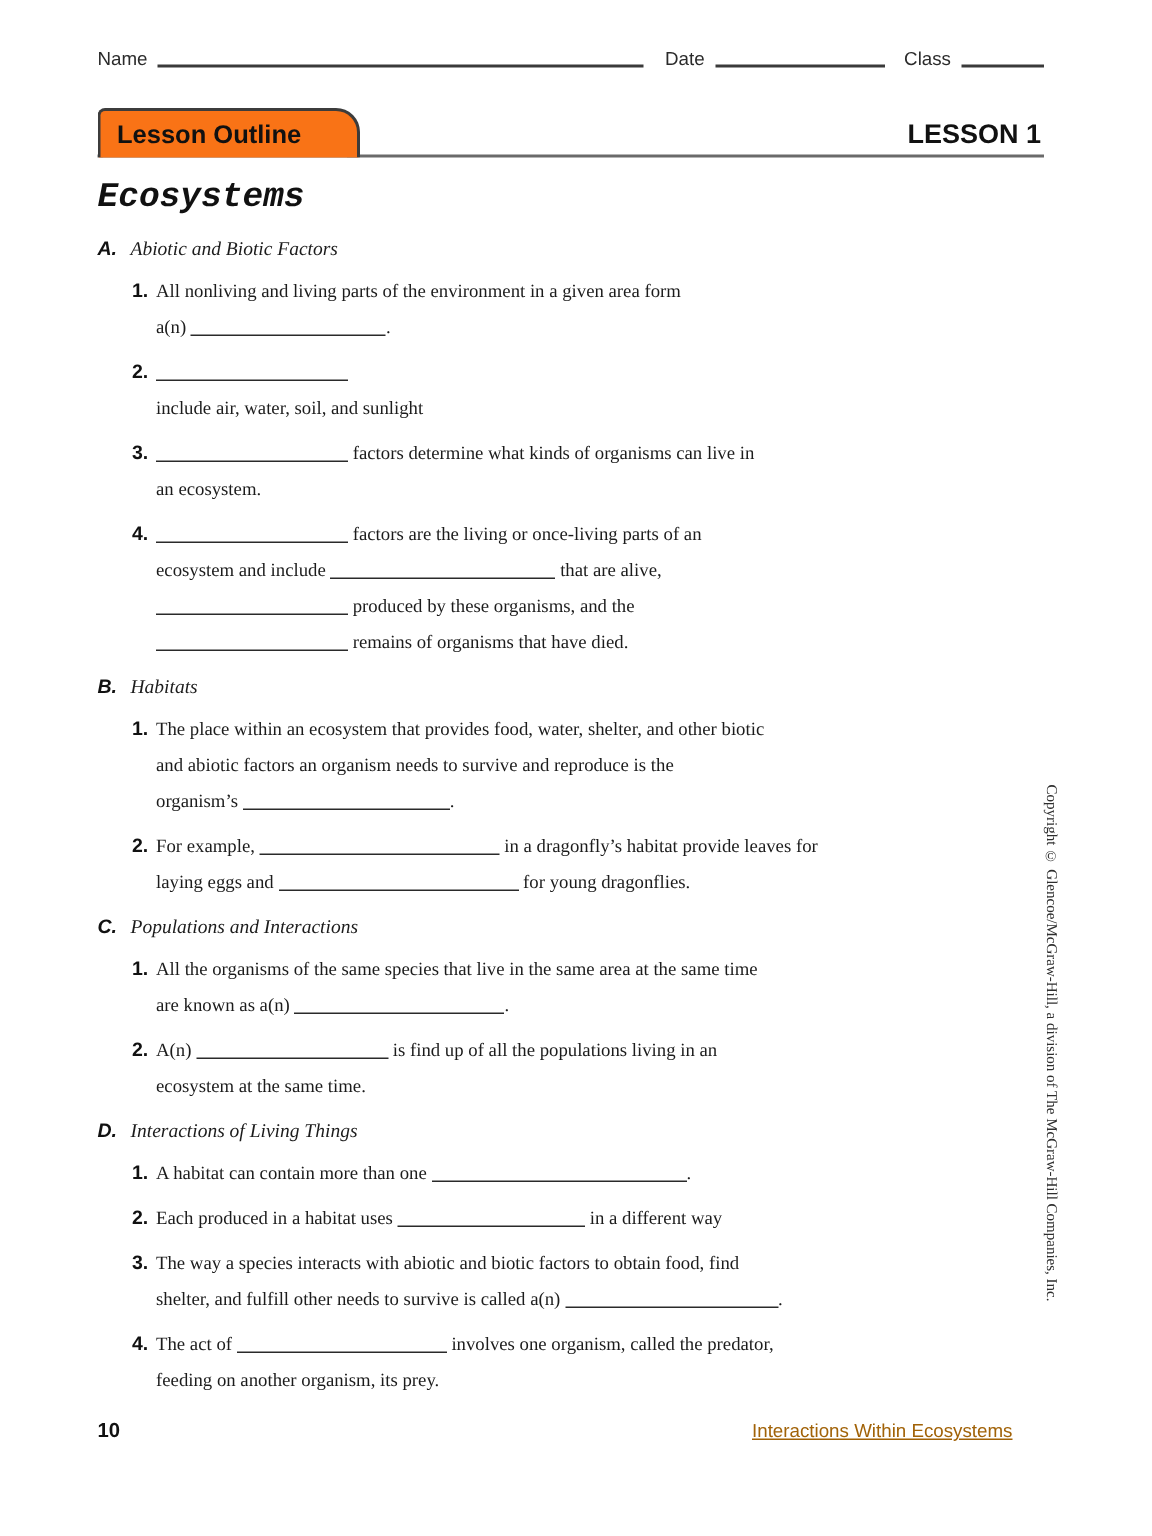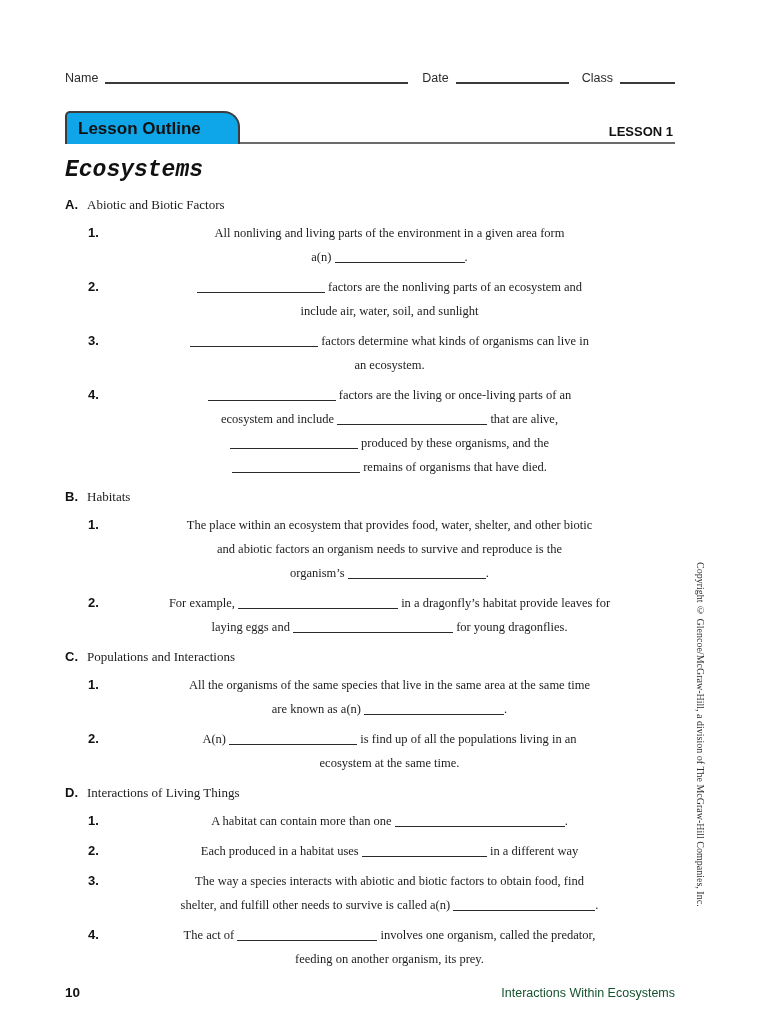--- a/index.html
+++ b/index.html
@@ -1,70 +1,70 @@
 <!DOCTYPE html>
 <html><head>
 <meta charset="utf-8">
 <style>
   html,body{margin:0;padding:0;}
   body{
     width:768px;height:1024px;background:#ffffff;position:relative;
     font-family:"Liberation Serif","DejaVu Serif",serif;color:#1a1a1a;
     overflow:hidden;
   }
-  .page{position:absolute;inset:0;padding:28px 93px 0 65px;box-sizing:border-box;margin-top:39px;}
+  .page{position:absolute;inset:0;padding:28px 72px 0 65px;box-sizing:border-box;}
 
   
   .toprow{display:flex;align-items:flex-end;font-family:"Liberation Sans",sans-serif;
     font-size:12.5px;color:#2b2b2b;height:18px;}
   .toprow .lbl{white-space:nowrap;line-height:14px;}
   .rule{border-bottom:2px solid #3a3a3a;height:0;display:inline-block;margin:0 0 1px 7px;}
   .rule-name{flex:1;margin-right:14px;}
   .rule-date{width:113px;margin-right:13px;}
   .rule-class{width:55px;}
 
   
   .banner{position:relative;height:35px;margin-top:24px;}
   .banner-rule{position:absolute;left:0;right:0;bottom:0;border-bottom:2px solid #6a6a6a;}
-  .tab{position:absolute;left:0;bottom:0;width:160px;height:31px;background:#0ea5e9;
+  .tab{position:absolute;left:0;bottom:0;width:160px;height:31px;background:#f97316;
     border:2px solid #3c3c3c;border-bottom:none;border-radius:5px 16px 0 0;
     display:flex;align-items:center;padding-left:11px;
     font-family:"Liberation Sans",sans-serif;font-weight:bold;font-size:17px;color:#111;}
   .lesson-num{position:absolute;right:2px;bottom:5px;
-    font-family:"Liberation Sans",sans-serif;font-weight:bold;font-size:13px;color:#111;}
+    font-family:"Liberation Sans",sans-serif;font-weight:bold;font-size:18px;color:#111;}
 
   
   .title{margin:13px 0 10px 0;font-family:Liberation Mono, monospace;
     font-weight:bold;font-style:italic;font-size:23px;color:#111;letter-spacing:0;}
 
   
   .content{font-size:12.5px;line-height:24px;color:#1c1c1c;}
   .section{margin-bottom:3px;}
-  .sec-head{margin-bottom:4px;}
+  .sec-head{margin-bottom:4px;font-style:italic;}
   .sec-letter{font-family:"Liberation Sans",sans-serif;font-weight:bold;font-size:13px;
     display:inline-block;width:22px;color:#111;}
   .sec-title{font-size:13px;}
   .item{display:flex;padding-left:23px;margin-bottom:6px;}
   .item-num{font-family:"Liberation Sans",sans-serif;font-weight:bold;font-size:13px;
     width:16px;flex:none;color:#111;}
-  .item-body{flex:1;text-align:center;}
+  .item-body{flex:1;}
   .blank{display:inline-block;border-bottom:1.5px solid #2a2a2a;height:13px;
     vertical-align:-2px;}
 
   
   .sidebar{position:absolute;left:695px;top:523px;height:365px;
     writing-mode:vertical-rl;font-family:"Liberation Serif","DejaVu Serif",serif;
     font-size:10px;color:#2e2e2e;white-space:nowrap;}
 
   
   .footer{position:absolute;left:65px;right:93px;top:946px;display:flex;
     justify-content:space-between;align-items:baseline;
     font-family:"Liberation Sans",sans-serif;}
   .page-num{font-weight:bold;font-size:13.5px;color:#111;}
-  .book-title{font-size:12.5px;color:#14532d;}
+  .book-title{font-size:12.5px;color:#a16207;text-decoration:underline;}
 </style>
 </head>
 <body>
 
 <div class="page">
 
   <div class="toprow">
     <span class="lbl">Name</span>
     <span class="rule rule-name"></span>
     <span class="lbl">Date</span>
@@ -85,21 +85,21 @@
 
   <div class="content" id="content">
       <div class="section">
         <div class="sec-head"><span class="sec-letter">A.</span><span class="sec-title">Abiotic and Biotic Factors</span></div>
         <div class="item">
           <span class="item-num">1.</span>
           <div class="item-body"><span>All nonliving and living parts of the environment in a given area form</span><br><span>a(n) </span><span class="blank" style="width: 130px;"></span><span>.</span></div>
         </div>
         <div class="item">
           <span class="item-num">2.</span>
-          <div class="item-body"><span class="blank" style="width: 128px;"></span><span> factors are the nonliving parts of an ecosystem and</span><br><span>include air, water, soil, and sunlight</span></div>
+          <div class="item-body"><span class="blank" style="width: 128px;"></span><br><span>include air, water, soil, and sunlight</span></div>
         </div>
         <div class="item">
           <span class="item-num">3.</span>
           <div class="item-body"><span class="blank" style="width: 128px;"></span><span> factors determine what kinds of organisms can live in</span><br><span>an ecosystem.</span></div>
         </div>
         <div class="item">
           <span class="item-num">4.</span>
           <div class="item-body"><span class="blank" style="width: 128px;"></span><span> factors are the living or once-living parts of an</span><br><span>ecosystem and include </span><span class="blank" style="width: 150px;"></span><span> that are alive,</span><br><span class="blank" style="width: 128px;"></span><span> produced by these organisms, and the</span><br><span class="blank" style="width: 128px;"></span><span> remains of organisms that have died.</span></div>
         </div>
       </div>

